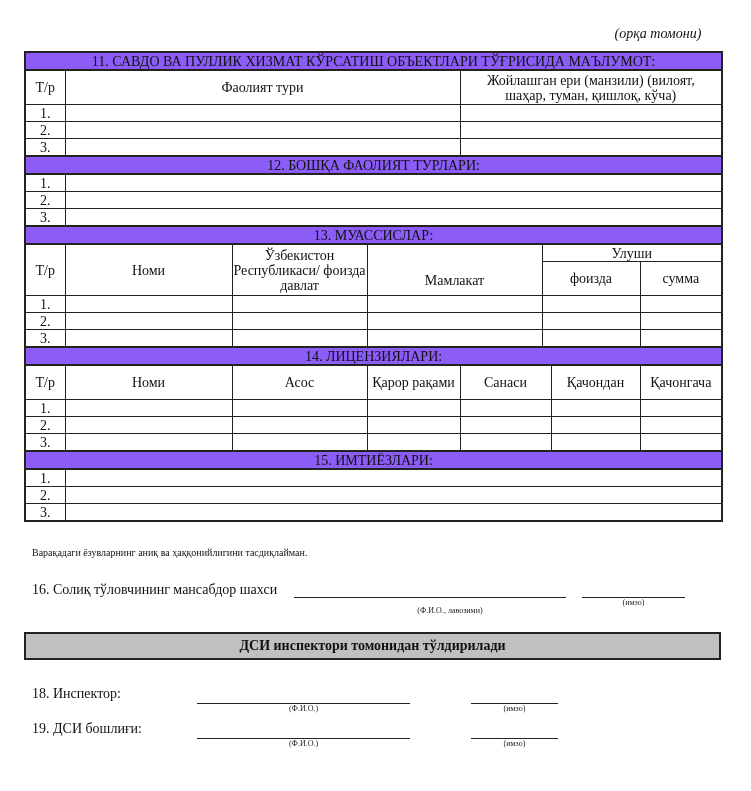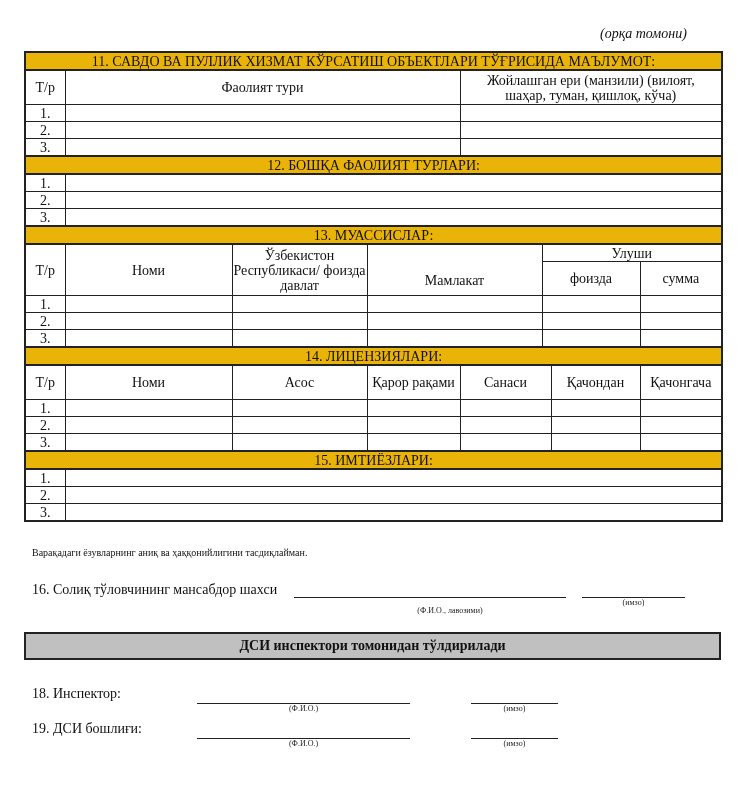--- a/index.html
+++ b/index.html
@@ -1,23 +1,23 @@
 <!DOCTYPE html>
 <html><head>
 <meta charset="utf-8">
 <style>
   html, body { margin: 0; padding: 0; background: #ffffff; }
   body { width: 751px; height: 791px; position: relative; overflow: hidden;
          font-family: "Liberation Serif", serif; color: #111; }
   .abs { position: absolute; }
-  .page-note { left: 600px; top: 26px; width: 116px; text-align: left; font-style: italic; font-size: 14px; }
+  .page-note { left: 600px; top: 26px; width: 116px; text-align: center; font-style: italic; font-size: 14px; }
 
   table.form { position: absolute; left: 24px; border-collapse: collapse; table-layout: fixed; width: 697px; }
   table.form td { border: 1px solid #222; padding: 0; font-size: 14px; text-align: center; vertical-align: middle; line-height: 15px; }
-  table.form td.hdr { background: #eab308; border-top: 2px solid #222; border-bottom: 2px solid #222; font-size: 14px; }
+  table.form td.hdr { background: #8b5cf6; border-top: 2px solid #222; border-bottom: 2px solid #222; font-size: 14px; }
   table.form td.num { font-size: 14px; }
   table.form tr.row18 td { height: 16px; }
   .t1 { top: 51px; border: 2px solid #222; }
 
   .confirm { left: 32px; top: 547px; font-size: 10px; }
   .sig16-label { left: 32px; top: 582px; font-size: 14px; }
   .line { position: absolute; border-top: 1px solid #222; height: 0; }
   .cap { position: absolute; font-size: 8px; text-align: center; color: #222; }
 
   table.dsi { position: absolute; left: 24px; top: 632px; width: 697px; border-collapse: collapse; table-layout: fixed; border: 2px solid #222; }

